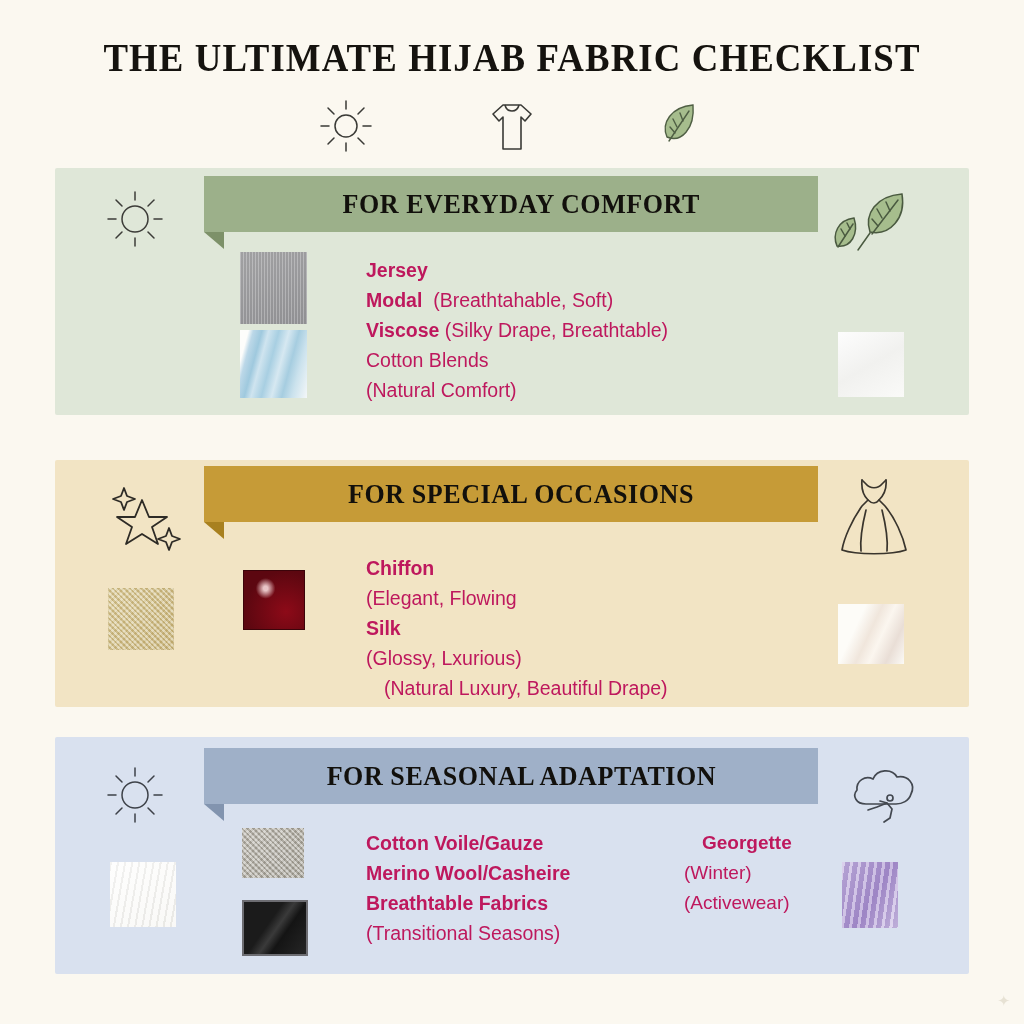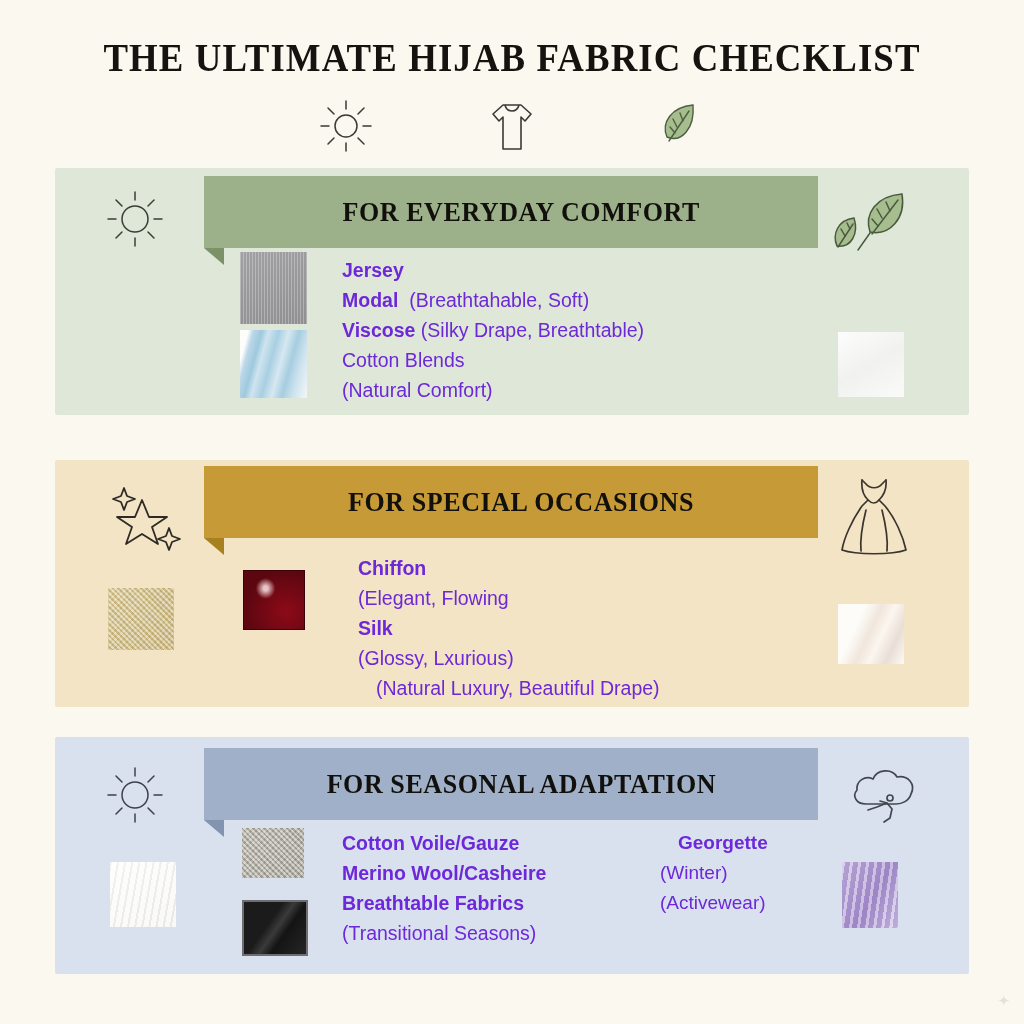--- a/index.html
+++ b/index.html
@@ -36,21 +36,21 @@
   .band{
     position:absolute;left:55px;width:914px;
     border-radius:2px;
   }
   #band-1{top:168px;height:247px;background:#dfe7d8;}
   #band-2{top:460px;height:247px;background:#f2e4c4;}
   #band-3{top:737px;height:237px;background:#d9e1ef;}
 
   
   .ribbon{
-    position:absolute;height:72px;
+    position:absolute;height:56px;
     display:flex;align-items:center;justify-content:center;
   }
   .ribbon .label{
     font-family:"Liberation Serif", serif;
     font-weight:700;
     font-size:28px;
     letter-spacing:0.6px;
     color:#12100c;
     transform:scaleX(0.93);
     white-space:nowrap;
@@ -133,28 +133,29 @@
       repeating-linear-gradient(98deg, rgba(255,255,255,.38) 0 3px, rgba(120,95,160,.22) 3px 8px),
       linear-gradient(120deg,#c6b6e2,#a890cf 55%,#d3c6ea);
   }
 
   
   .txtblock{position:absolute;color:#17150f;}
   .line{
     font-size:19.5px;
     line-height:30px;
     white-space:nowrap;
-    color:#6d28d9;
+    color:#be185d;
+    margin-left:24px;
   }
   .line b{font-weight:700;}
   .line .note{font-weight:400;}
   .indent{padding-left:18px;}
 
   #text-1{left:342px;top:255px;}
-  #text-2{left:358px;top:553px;}
+  #text-2{left:342px;top:553px;}
   #text-3a{left:342px;top:828px;}
   #text-3b{left:660px;top:828px;}
 
   #text-3b .line{font-size:19px;}
   .sparkle{
     position:absolute;right:14px;bottom:14px;
     color:#e7e2d4;font-size:15px;
   }
 </style>
 </head>

